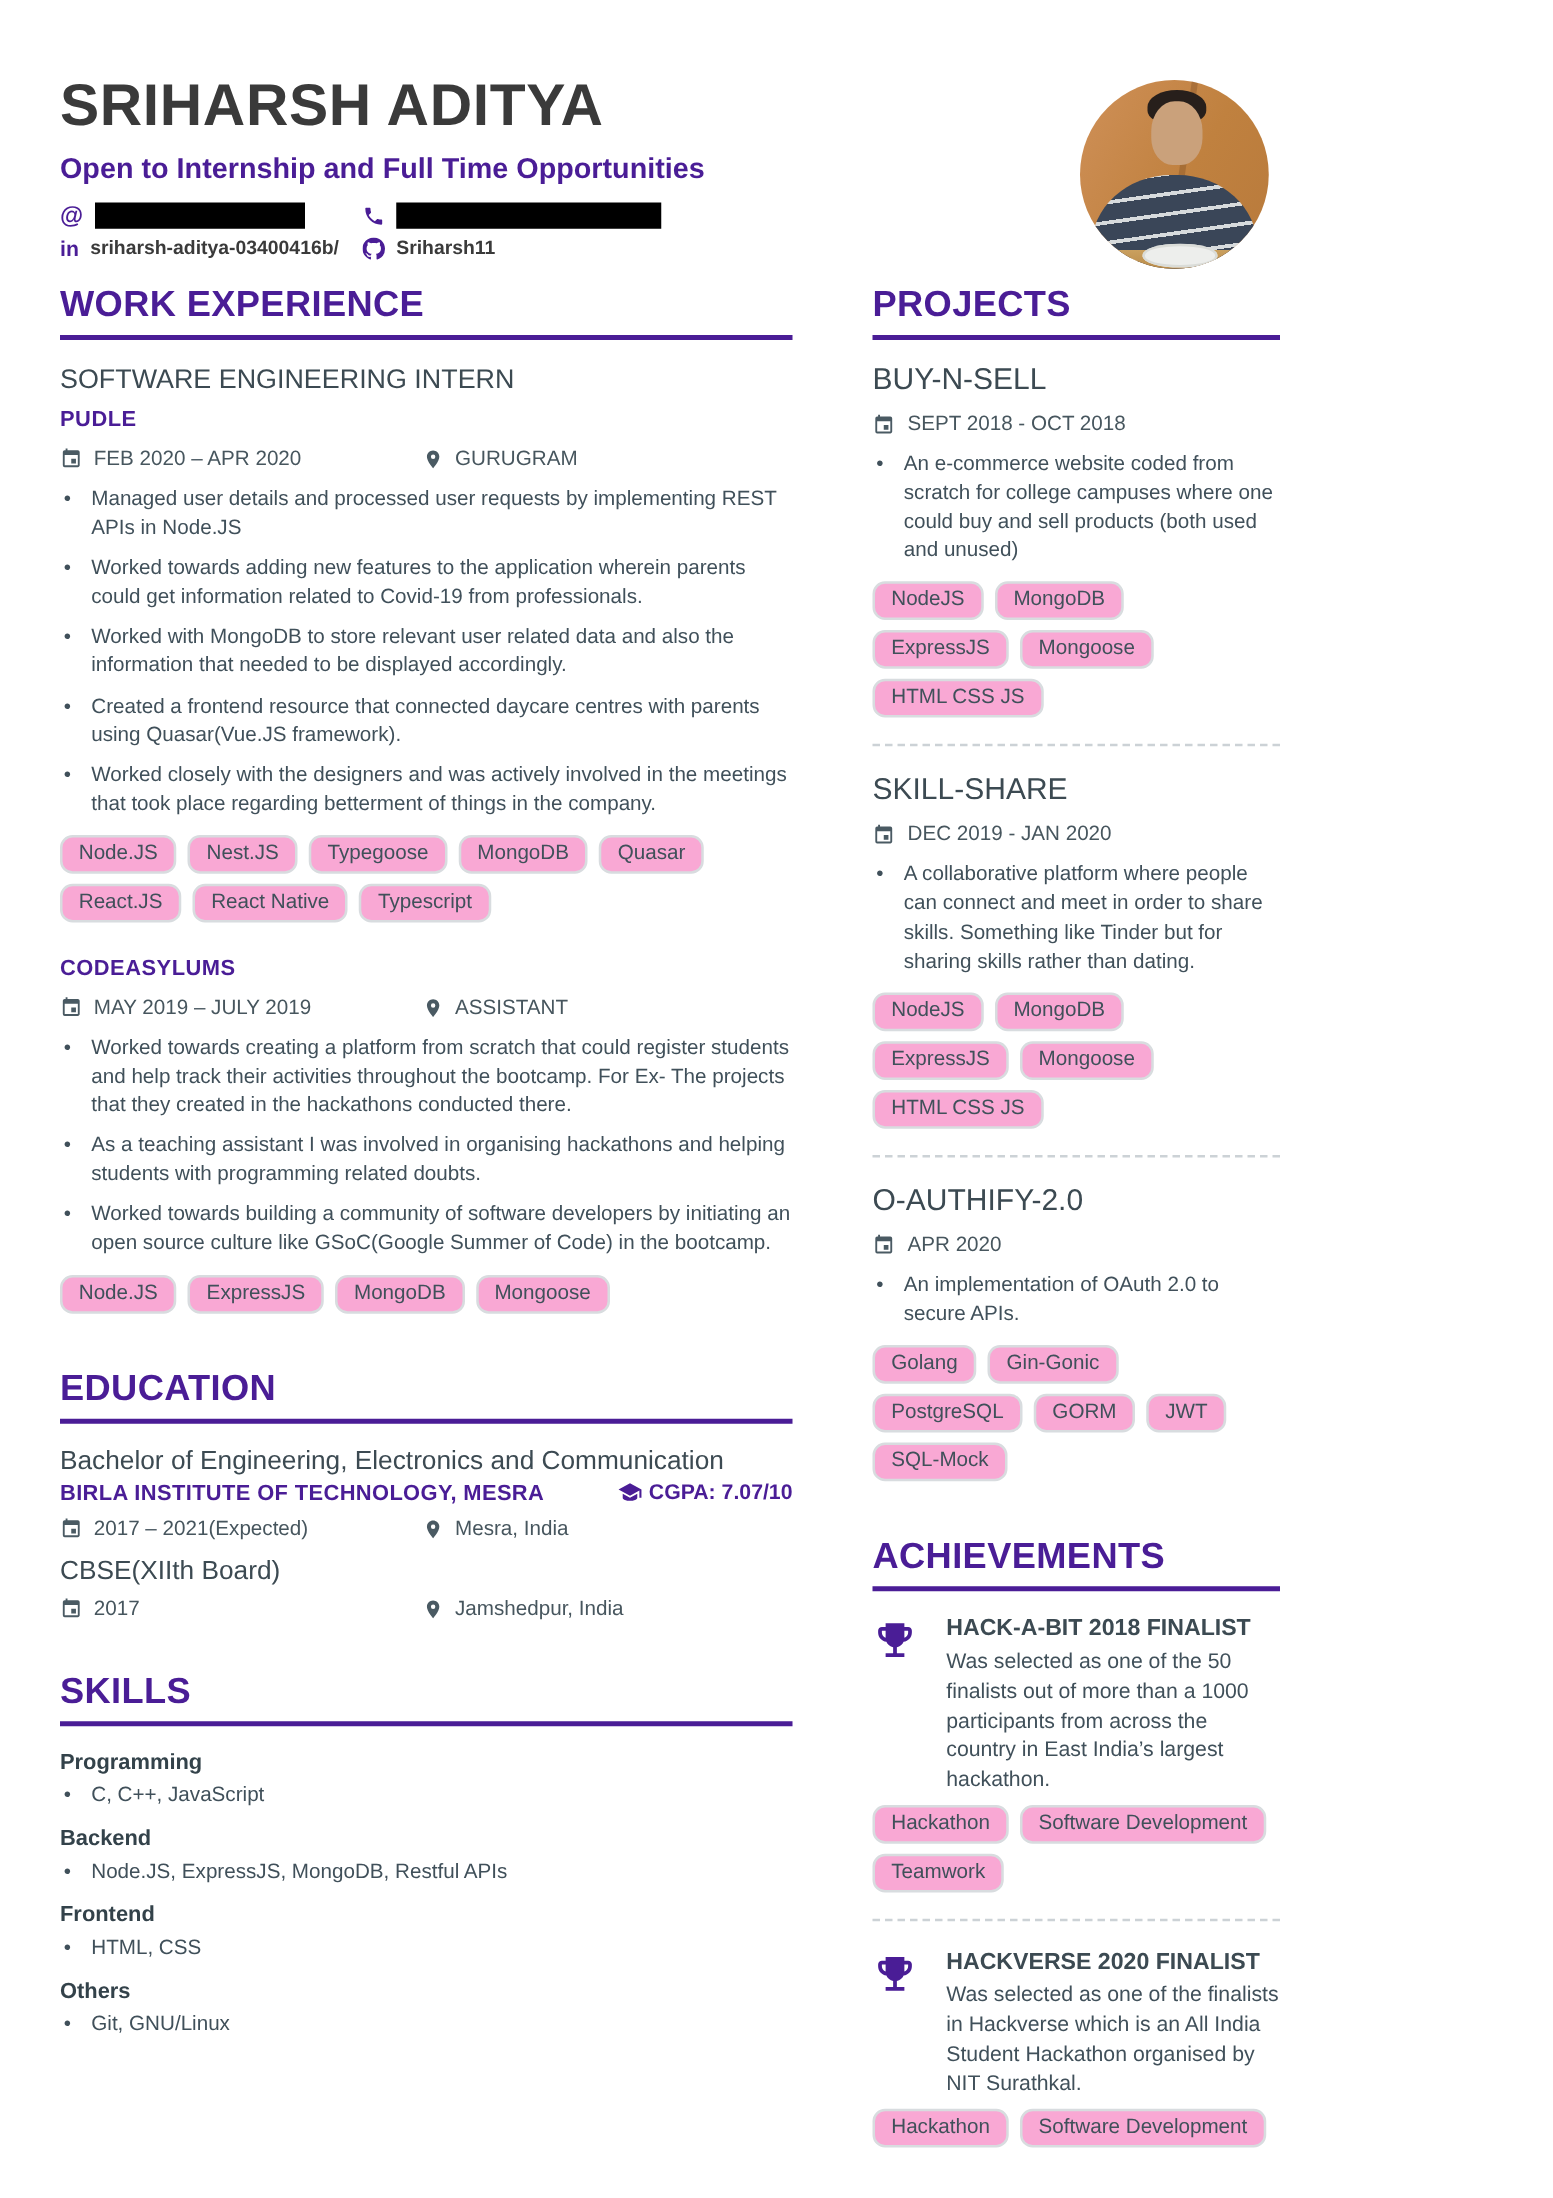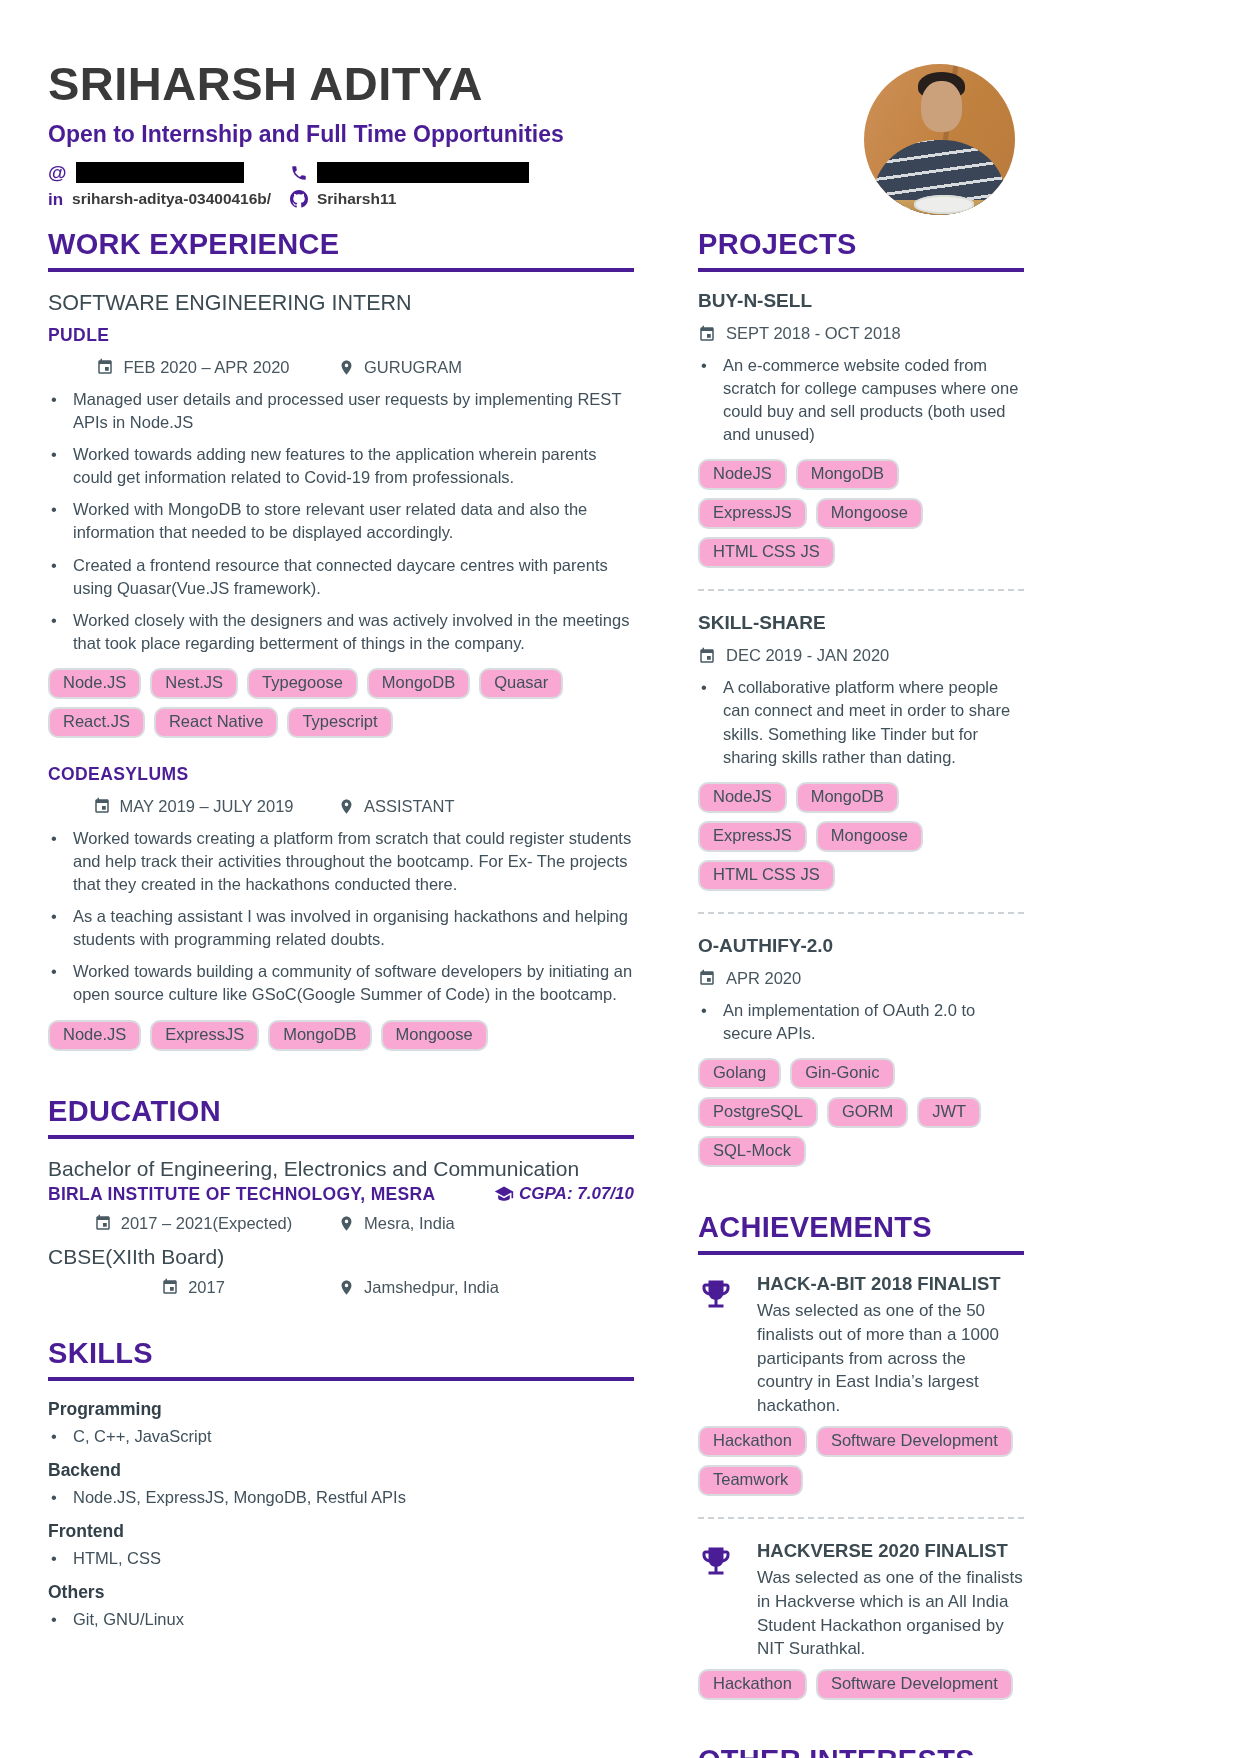--- a/index.html
+++ b/index.html
@@ -47,42 +47,42 @@
   .col-right{flex:1;min-width:0;}
 
   h2.sec{font-size:29px;font-weight:700;color:var(--accent);letter-spacing:.3px;
          margin:0 0 18px;padding-bottom:7px;border-bottom:4px solid var(--accent);}
   h2.sec.gap{margin-top:40px;}
 
   h3.role{font-size:21.5px;font-weight:400;color:var(--ink);margin:4px 0 0;line-height:1.3;}
   .company{margin-top:7px;font-size:17.5px;font-weight:700;color:var(--accent);letter-spacing:.4px;}
   .meta{display:flex;align-items:center;margin:12px 0 11px;font-size:16.5px;color:var(--meta);}
   .mi{display:flex;align-items:center;gap:9px;}
-  .mi-date{width:290px;flex:none;justify-content:center;}
+  .mi-date{width:290px;flex:none;}
   .bullets{margin:0;}
   .b{display:flex;margin-bottom:9px;line-height:1.4;font-size:16.5px;color:var(--body);}
   .b .dot{flex:none;width:25px;padding-left:3px;}
   .tags{margin:3px 0 4px;}
   .tag{display:inline-block;border:2px solid var(--tagborder);border-radius:10px;padding:3px 13px 5px;
        margin:4px 9px 4px 0;font-size:16.5px;color:var(--body);background:#f9a8d4;}
   .job{margin-bottom:22px;}
 
   
   .edu{margin-bottom:12px;}
   .degree{font-size:21px;font-weight:400;color:var(--ink);margin:2px 0 3px;}
   .school-row{display:flex;justify-content:space-between;align-items:center;}
   .school{font-size:17.5px;font-weight:700;color:var(--accent);letter-spacing:.3px;}
-  .score{display:flex;align-items:center;gap:5px;font-size:17px;font-weight:700;color:var(--accent);font-style:italic;}
+  .score{display:flex;align-items:center;gap:5px;font-size:17px;font-weight:700;color:var(--accent);}
   .edu .meta{margin:9px 0 6px;}
 
   
   .sk-label{font-size:17.5px;font-weight:700;color:#33424a;margin:12px 0 5px;}
 
   
-  h3.ptitle{font-size:19px;font-weight:700;color:var(--ink);margin:2px 0 0;}
+  h3.ptitle{font-size:24px;font-weight:400;color:var(--ink);margin:2px 0 0;}
   .pmeta{display:flex;align-items:center;gap:10px;margin:12px 0 11px;font-size:16.5px;color:var(--meta);}
   .dash{border:none;border-top:2px dashed #ccd2d6;margin:17px 0 21px;}
 
   .ach{display:flex;gap:17px;margin-bottom:4px;}
   .ach .tr{flex:none;width:42px;padding-top:3px;}
   .ach-title{font-size:18.5px;font-weight:700;color:var(--ink);}
   .ach-desc{margin-top:4px;font-size:17px;line-height:1.4;color:var(--body);}
 
   svg.ic{display:block;}
 </style>

